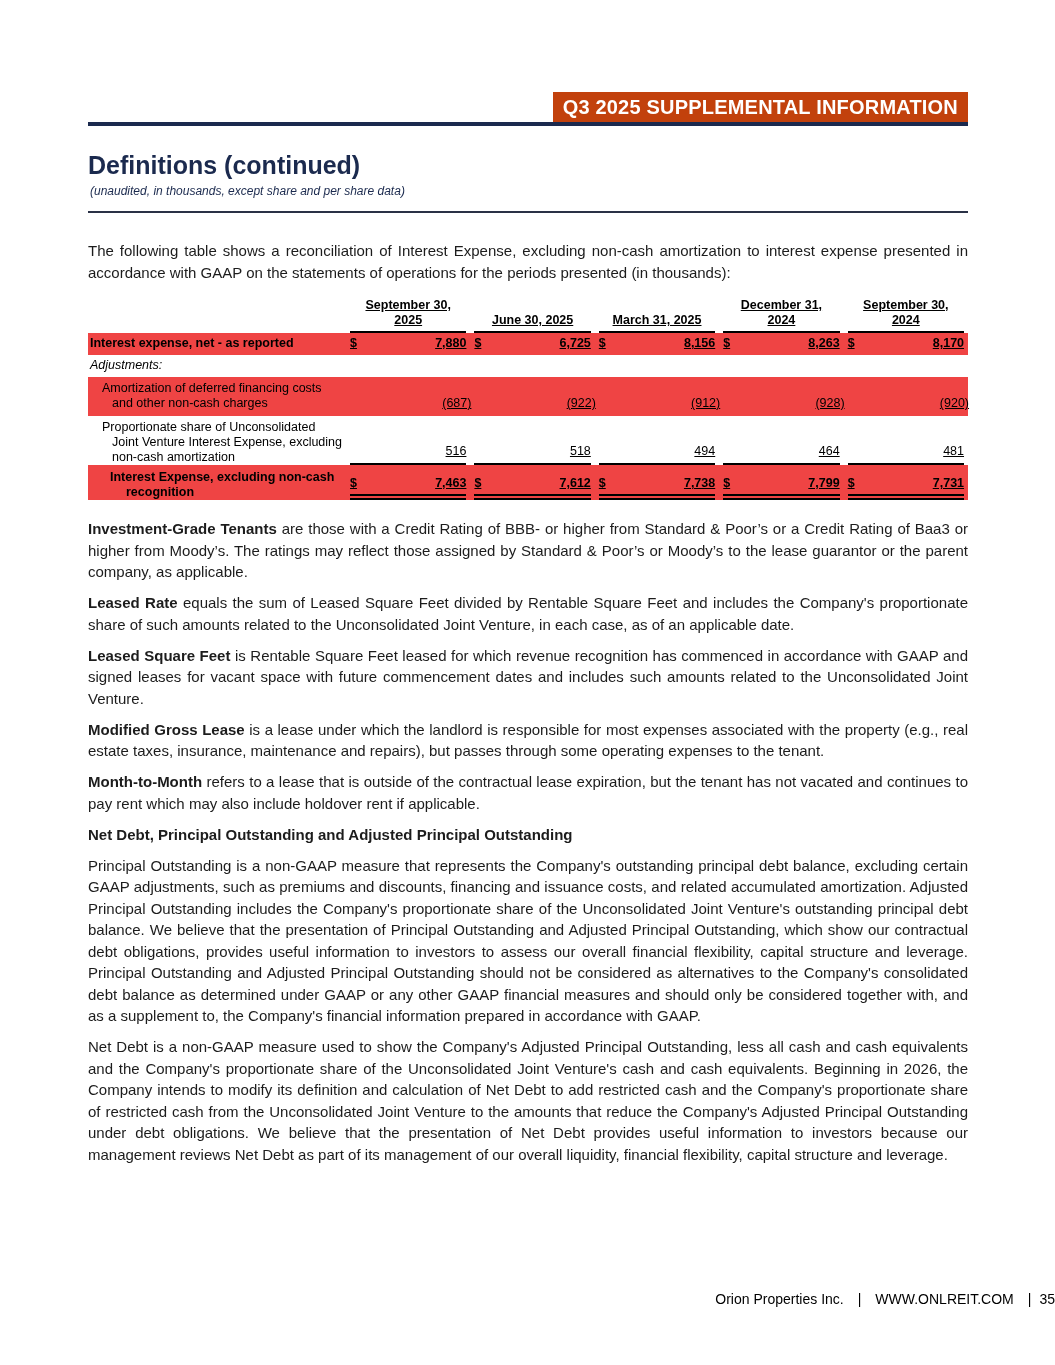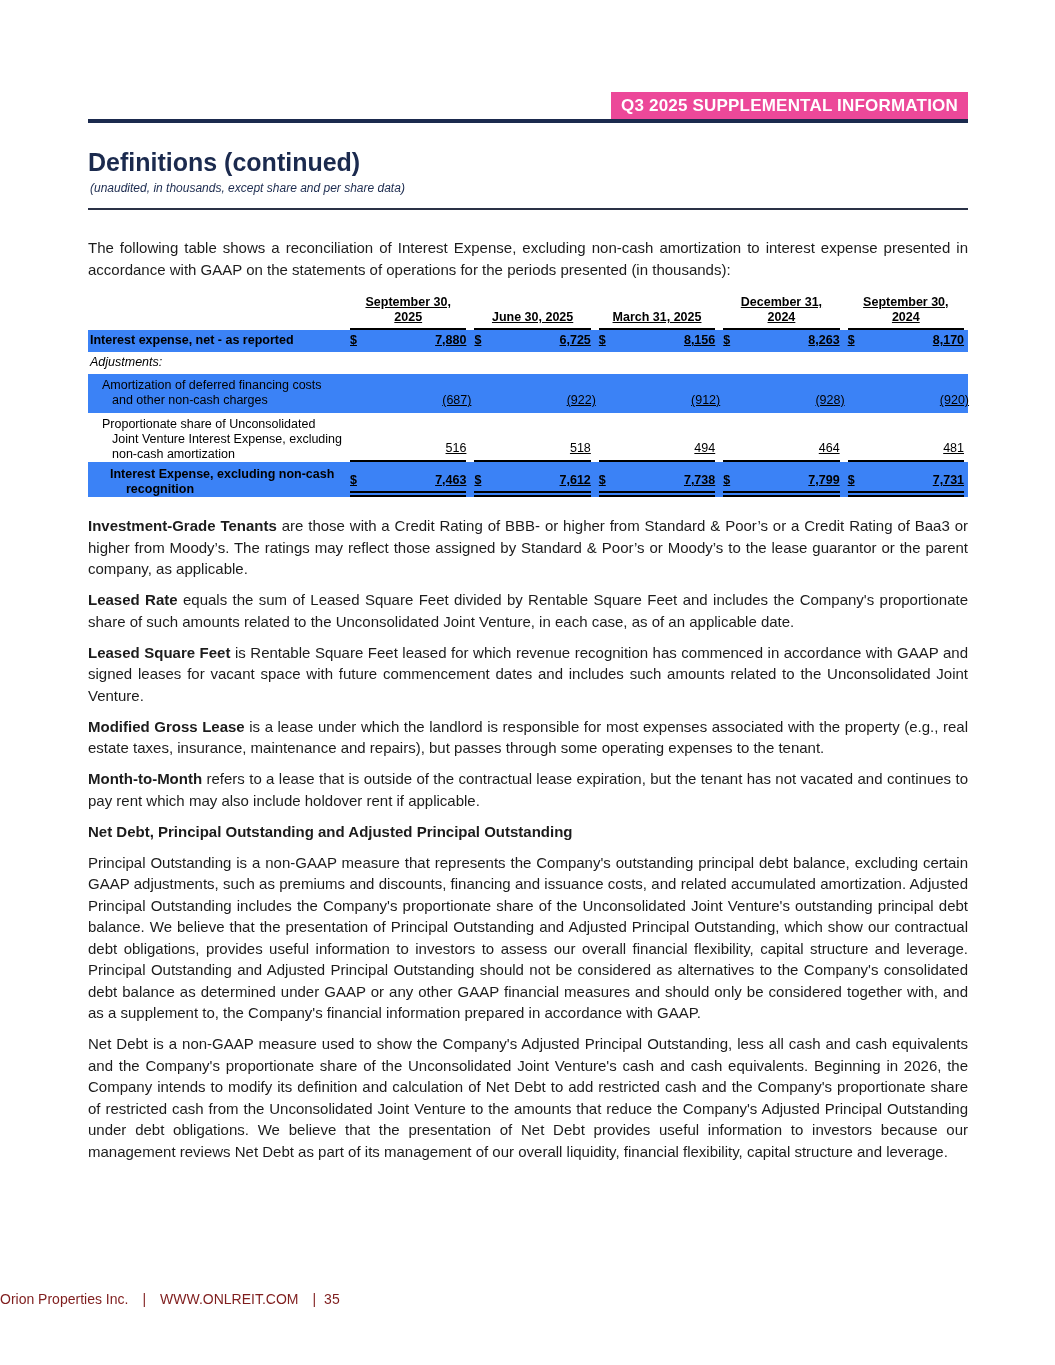--- a/index.html
+++ b/index.html
@@ -14,22 +14,22 @@
   }
   .content { padding:0 87px 0 88px; }
 
   
   .banner-row {
     margin-top:92px;
     display:flex; justify-content:flex-end;
     border-bottom:4px solid #1b2a4e;
   }
   .banner {
-    background:#ec4899; color:#ffffff;
-    font-size:17px; font-weight:600; letter-spacing:.2px;
+    background:#c2410c; color:#ffffff;
+    font-size:20px; font-weight:600; letter-spacing:.2px;
     padding:4px 10px 3px 10px;
   }
 
   .doc-title {
     margin-top:25px;
     font-size:25px; font-weight:700; color:#1b2a4e;
   }
   .doc-subtitle {
     margin-top:4px; margin-left:2px;
     font-size:12px; font-style:italic; color:#1b2a4e;
@@ -42,21 +42,21 @@
     text-align:justify;
   }
 
   
   .fin-table { margin-top:13px; font-size:12.5px; line-height:15px; color:#000; }
   .trow { display:flex; align-items:stretch; }
   .tlabel { width:258px; padding:0 4px 0 2px; }
   .tval { flex:1; padding:0 4px; display:flex; flex-direction:column; justify-content:flex-end;text-decoration:underline; }
   .vin { display:flex; justify-content:space-between; align-items:baseline; width:100%; }
   .vin.noUSD { justify-content:flex-end; }
-  .shaded { background:#3b82f6; }
+  .shaded { background:#ef4444; }
   .bold { font-weight:700; }
   .italic { font-style:italic; }
 
   .group-head-row { display:flex; }
   .group-head {
     flex:1; text-align:center; font-weight:700;
     padding-bottom:2px; border-bottom:2px solid #000;
   }
   .thead-row { min-height:37px; }
   .hcell .hin {
@@ -81,22 +81,22 @@
     font-size:15px; line-height:21.5px;
     text-align:justify;
     margin-bottom:9.5px;
   }
   .def-p .term { font-weight:700; }
   .def-heading { text-align:left; }
 
   
   .footer {
     position:absolute; left:0; top:1291px; width:100%;
-    display:flex; justify-content:flex-start; align-items:baseline;
-    font-size:14px; color:#7f1d1d;
+    display:flex; justify-content:flex-end; align-items:baseline;
+    font-size:14px; color:#000000;
   }
   .footer .sep { margin:0 14px; }
   .footer .sep2 { margin:0 8px 0 14px; }
 </style>
 </head>
 <body>
 
 <div class="page">
   <div class="content">
 

